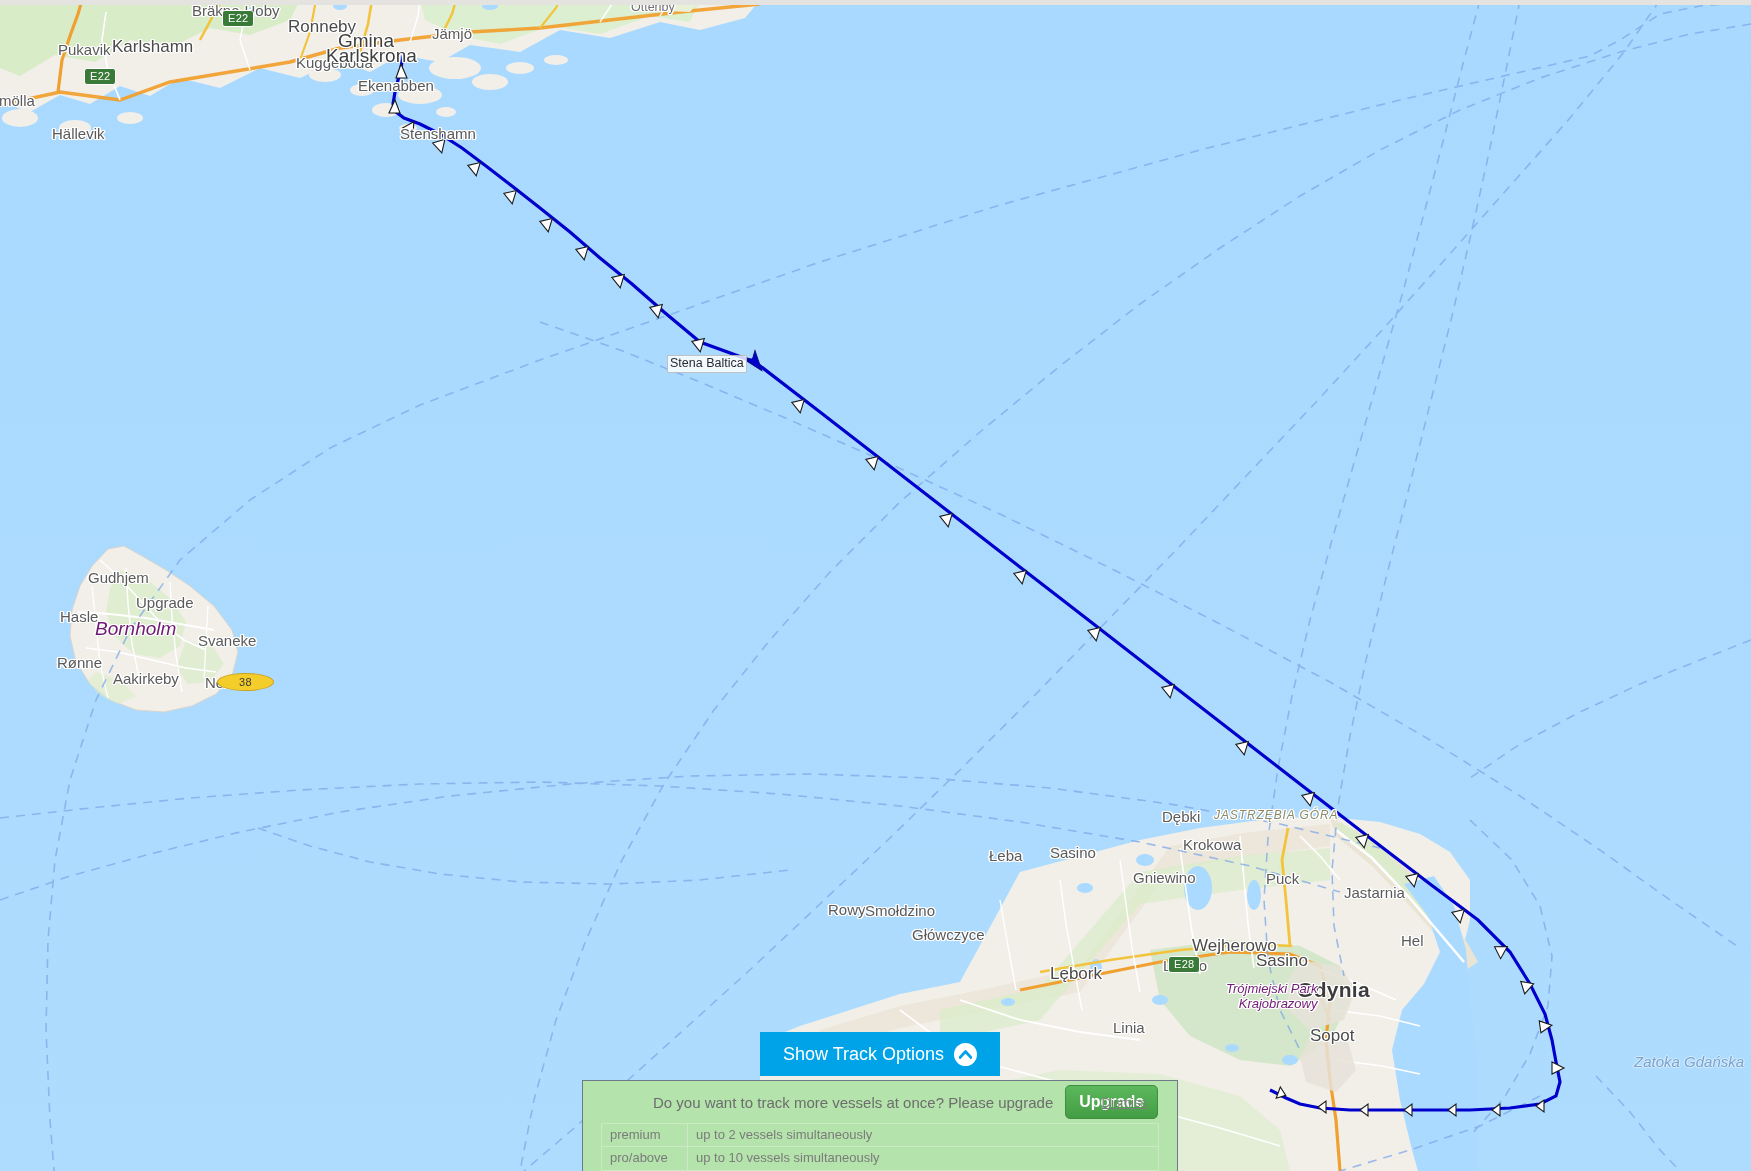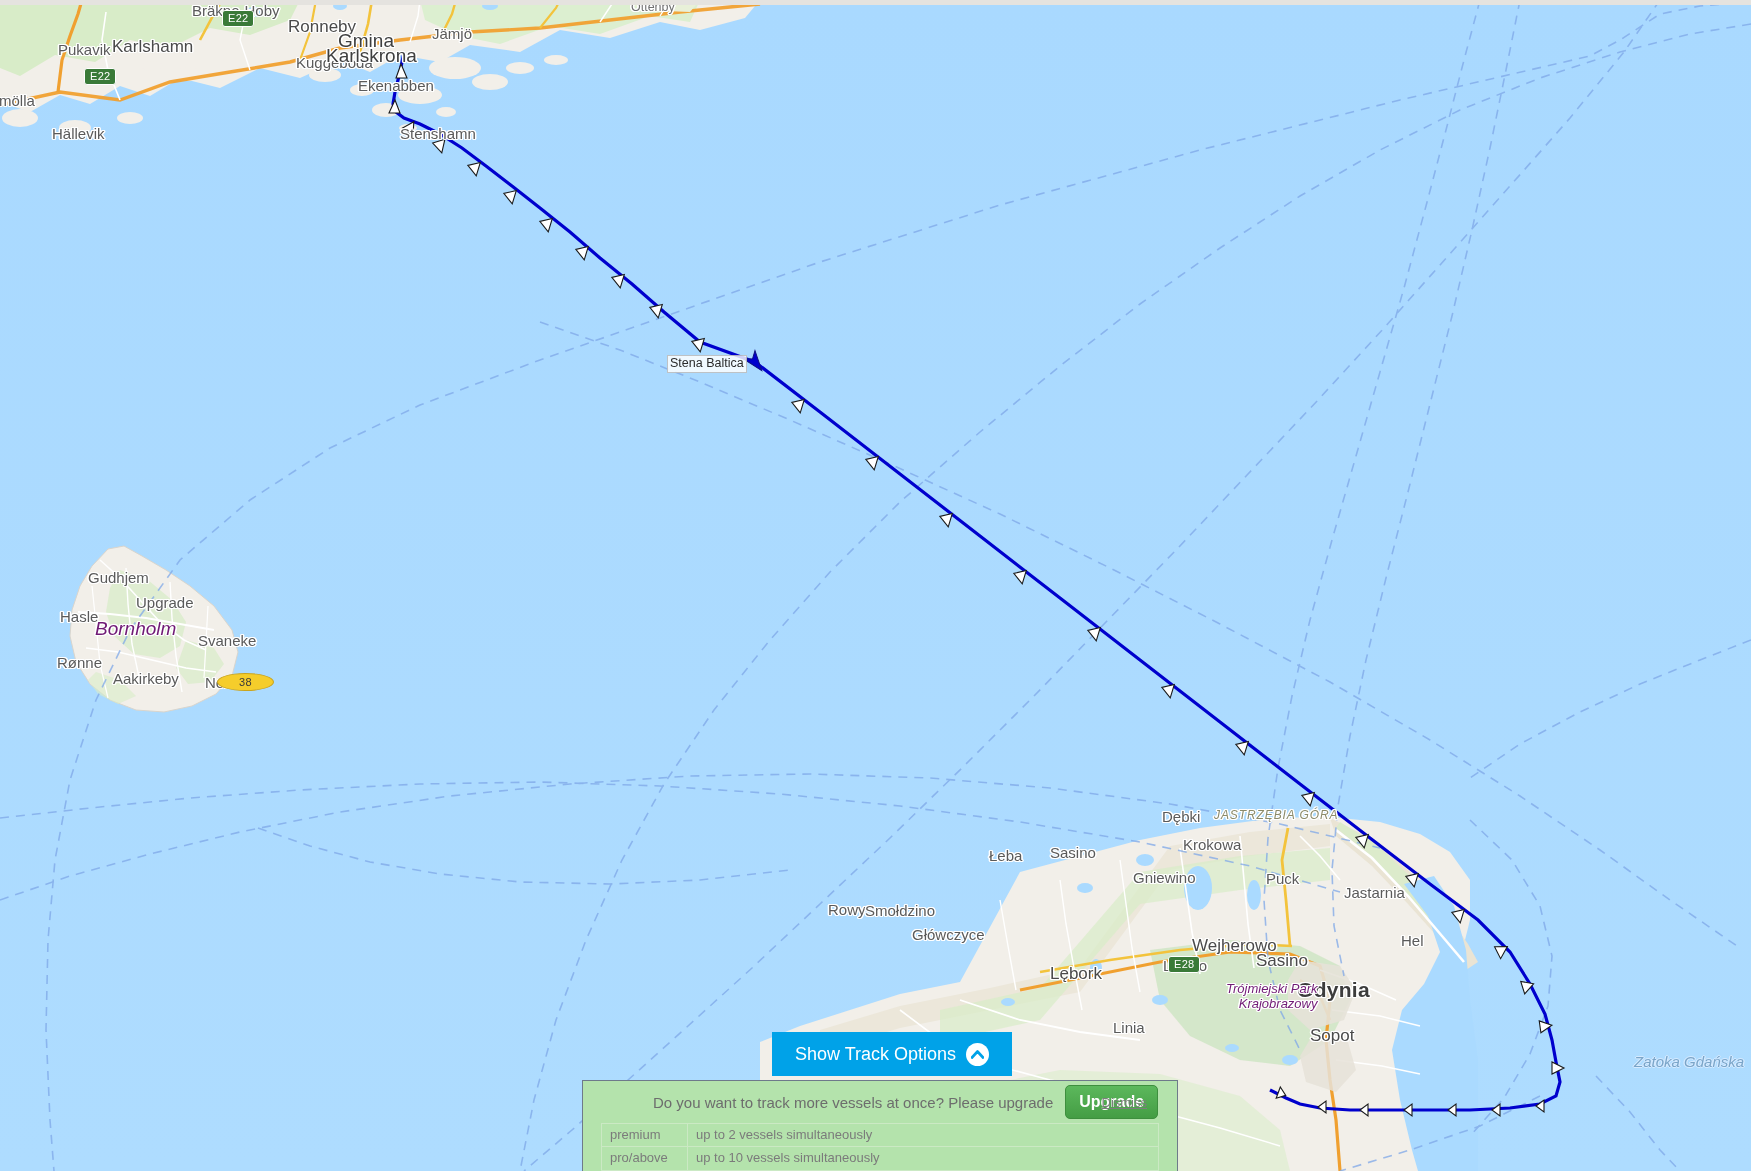--- a/index.html
+++ b/index.html
@@ -105,21 +105,20 @@
     color: #ffffff;
     font-size: 18px;
     display: flex;
     align-items: center;
     justify-content: center;
     gap: 10px;
     cursor: pointer;
     z-index: 60;
     border: none;
     font-family: "Liberation Sans", sans-serif;
-    margin-left: 12px;
   }
   .track-options-btn .caret-circle {
     width: 23px; height: 23px;
     border-radius: 50%;
     background: #ffffff;
     display: flex;
     align-items: center;
     justify-content: center;
     flex: 0 0 auto;
   }

